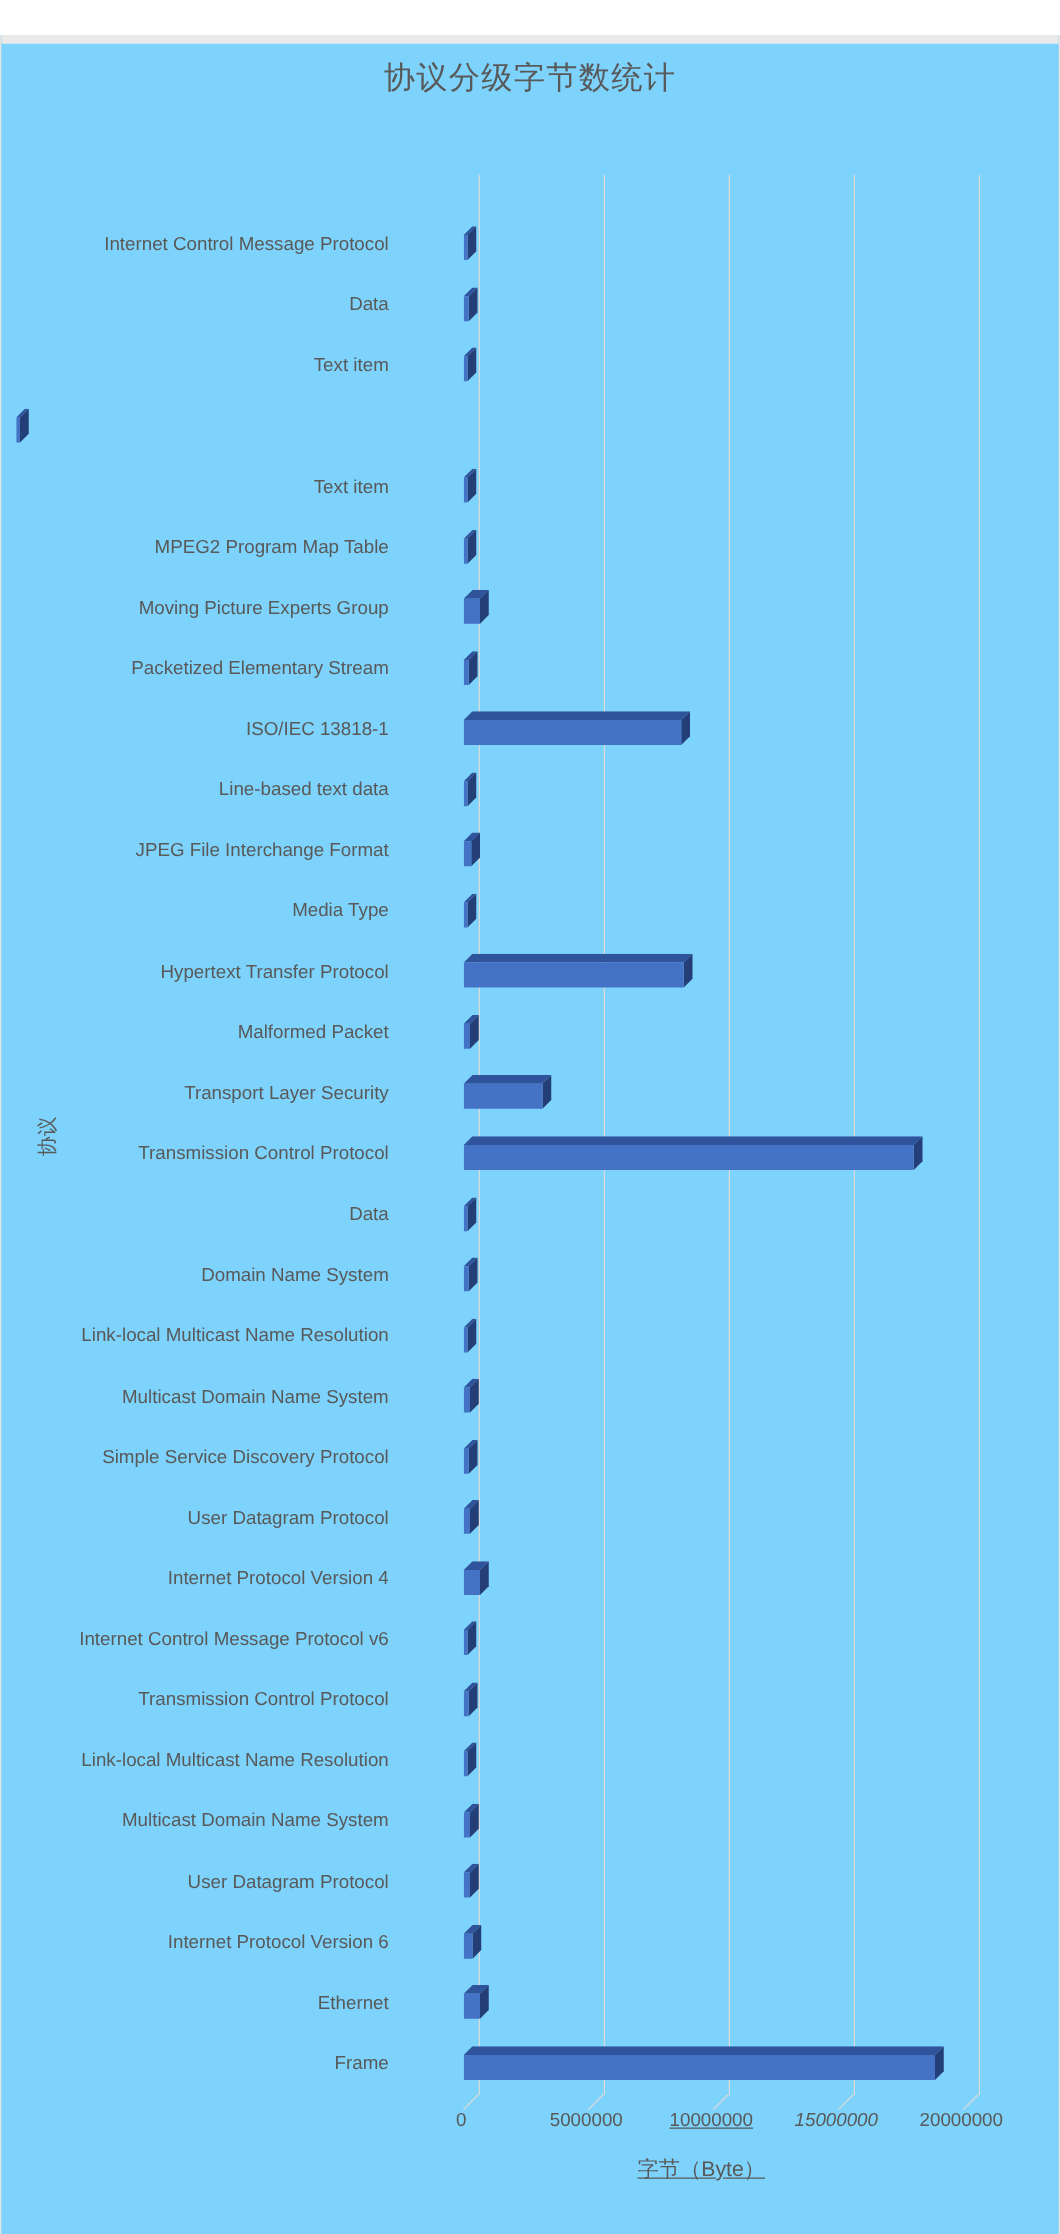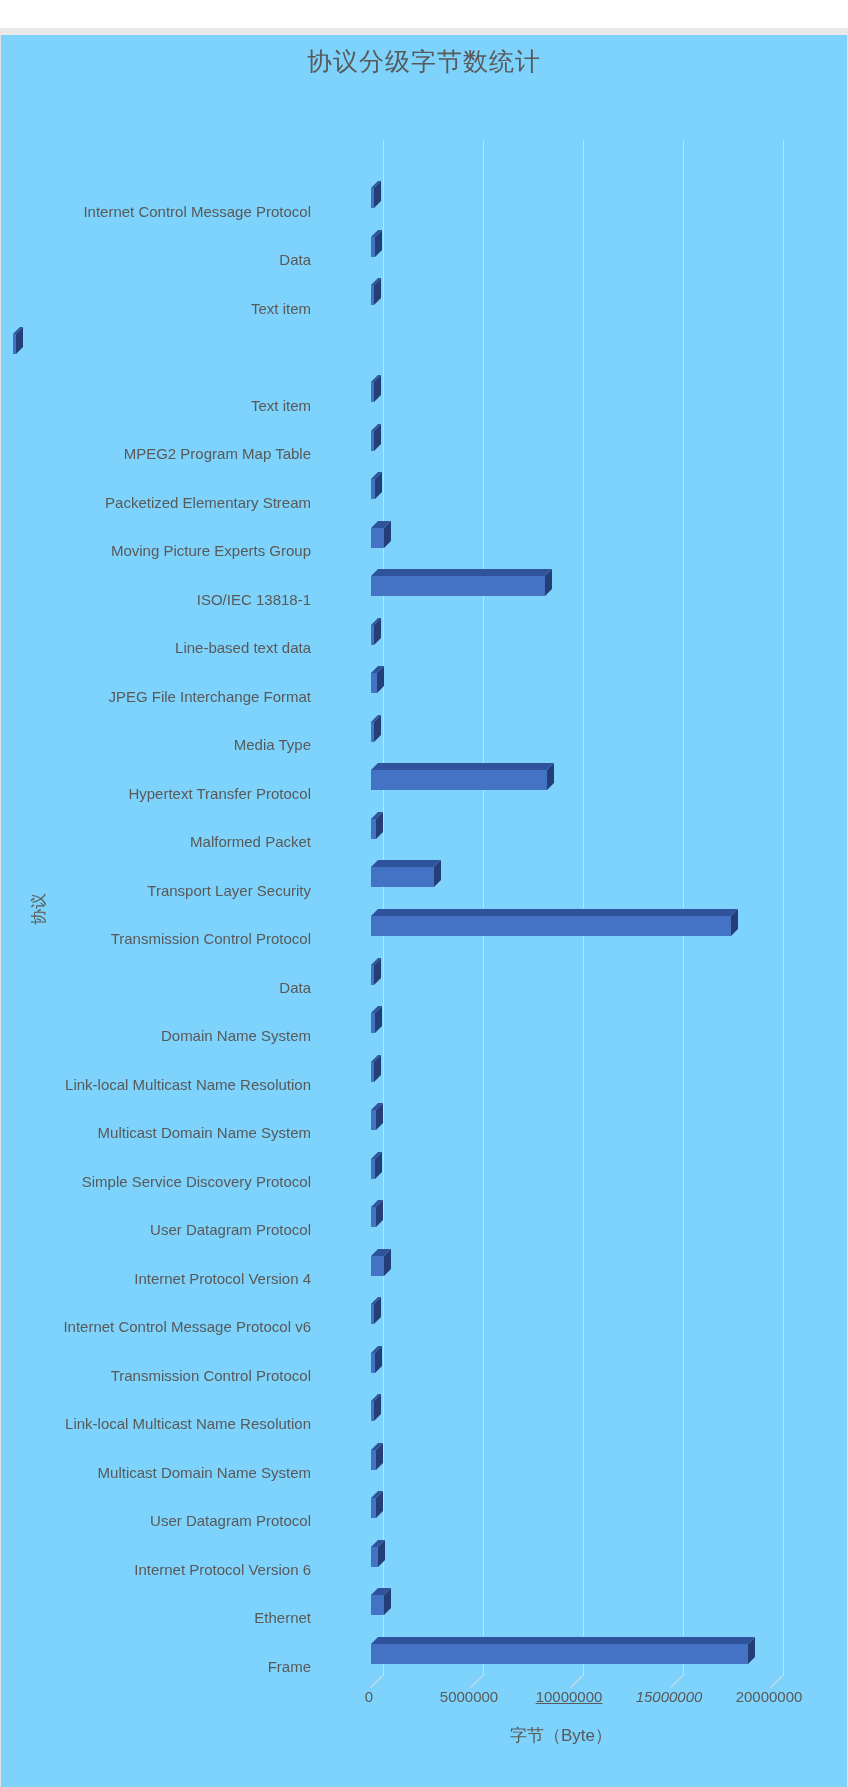--- a/index.html
+++ b/index.html
@@ -17,32 +17,32 @@
     font-size:25px;font-weight:400;color:#595959;letter-spacing:1px;
   }
   .y-title{
     position:absolute;left:8px;top:881px;transform:translate(-0%,-50%) rotate(-90deg);
     transform-origin:center;font-size:16px;color:#595959;width:60px;text-align:center;
   }
   .grid{position:absolute;left:0;top:112px;width:848px;height:1536px;pointer-events:none;}
   .gridline{position:absolute;top:0;bottom:0;width:1px;background:#d9d9d9;}
   .foot{position:absolute;top:1536px;width:17px;border-top:1px solid #d9d9d9;transform:rotate(135deg);transform-origin:left top;}
   .rows{position:absolute;left:0;top:143px;width:806px;height:1504px;display:flex;flex-direction:column;}
-  .row{flex:1 1 0;display:flex;align-items:flex-end;}
+  .row{flex:1 1 0;display:flex;align-items:center;}
   .cat-label{
     width:358px;box-sizing:border-box;padding-right:48px;text-align:right;
     font-size:15px;color:#595959;white-space:nowrap;flex:none;
   }
   .bar-cell{flex:1;position:relative;height:100%;display:flex;align-items:center;}
   .bar-cell svg{margin-left:12px;display:block;}
   .xticks{position:absolute;left:0;top:1660px;width:848px;height:20px;}
   .xtick{position:absolute;width:100px;text-align:center;font-size:15px;color:#595959;}
   .x-title{
     position:absolute;left:330px;top:1696px;width:460px;text-align:center;
-    font-size:17px;color:#595959;
+    font-size:17px;color:#595959;text-decoration:underline;
   }
 </style>
 </head>
 <body>
 
 <div class="frame">
   <div class="strip-top"></div>
 
   <h1 class="title">协议分级字节数统计</h1>
 
@@ -115,36 +115,36 @@
         <div class="cat-label">MPEG2 Program Map Table</div>
         <div class="bar-cell">
           <svg width="11" height="28" viewBox="0 0 11 28">
             <polygon points="0,7 7,0 10,0 3,7" fill="#30549b"></polygon>
             <polygon points="3,7 10,0 10,20 3,27" fill="#243f77"></polygon>
             <rect x="0" y="7" width="3" height="20" fill="#4472c4"></rect>
           </svg>
         </div>
       </div>
       <div class="row">
-        <div class="cat-label">Packetized Elementary Stream</div>
-        <div class="bar-cell">
-          <svg width="12" height="28" viewBox="0 0 12 28">
-            <polygon points="0,7 7,0 11,0 4,7" fill="#30549b"></polygon>
-            <polygon points="4,7 11,0 11,20 4,27" fill="#243f77"></polygon>
-            <rect x="0" y="7" width="4" height="20" fill="#4472c4"></rect>
-          </svg>
-        </div>
-      </div>
-      <div class="row">
         <div class="cat-label">Moving Picture Experts Group</div>
         <div class="bar-cell">
           <svg width="21" height="28" viewBox="0 0 21 28">
             <polygon points="0,7 7,0 20,0 13,7" fill="#30549b"></polygon>
             <polygon points="13,7 20,0 20,20 13,27" fill="#243f77"></polygon>
             <rect x="0" y="7" width="13" height="20" fill="#4472c4"></rect>
+          </svg>
+        </div>
+      </div>
+      <div class="row">
+        <div class="cat-label">Packetized Elementary Stream</div>
+        <div class="bar-cell">
+          <svg width="12" height="28" viewBox="0 0 12 28">
+            <polygon points="0,7 7,0 11,0 4,7" fill="#30549b"></polygon>
+            <polygon points="4,7 11,0 11,20 4,27" fill="#243f77"></polygon>
+            <rect x="0" y="7" width="4" height="20" fill="#4472c4"></rect>
           </svg>
         </div>
       </div>
       <div class="row">
         <div class="cat-label">ISO/IEC 13818-1</div>
         <div class="bar-cell">
           <svg width="182" height="28" viewBox="0 0 182 28">
             <polygon points="0,7 7,0 181,0 174,7" fill="#30549b"></polygon>
             <polygon points="174,7 181,0 181,20 174,27" fill="#243f77"></polygon>
             <rect x="0" y="7" width="174" height="20" fill="#4472c4"></rect>

